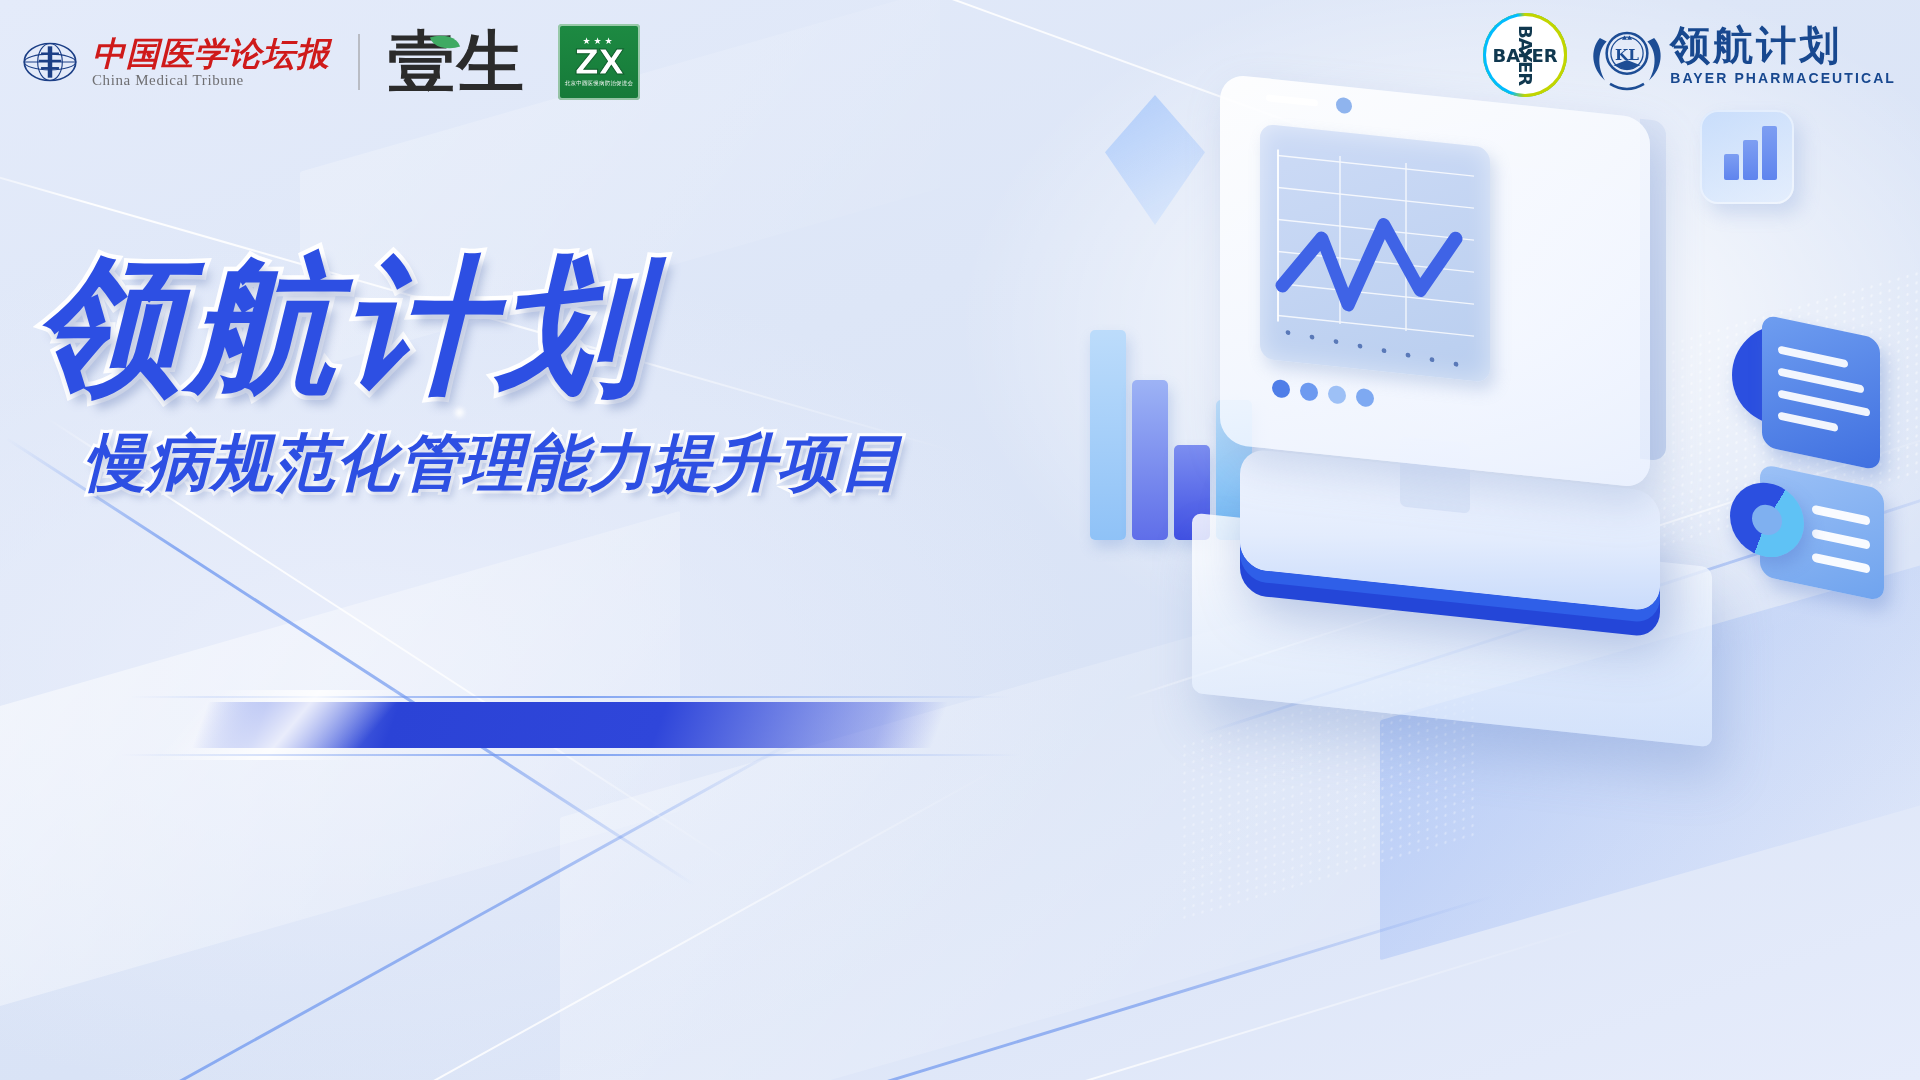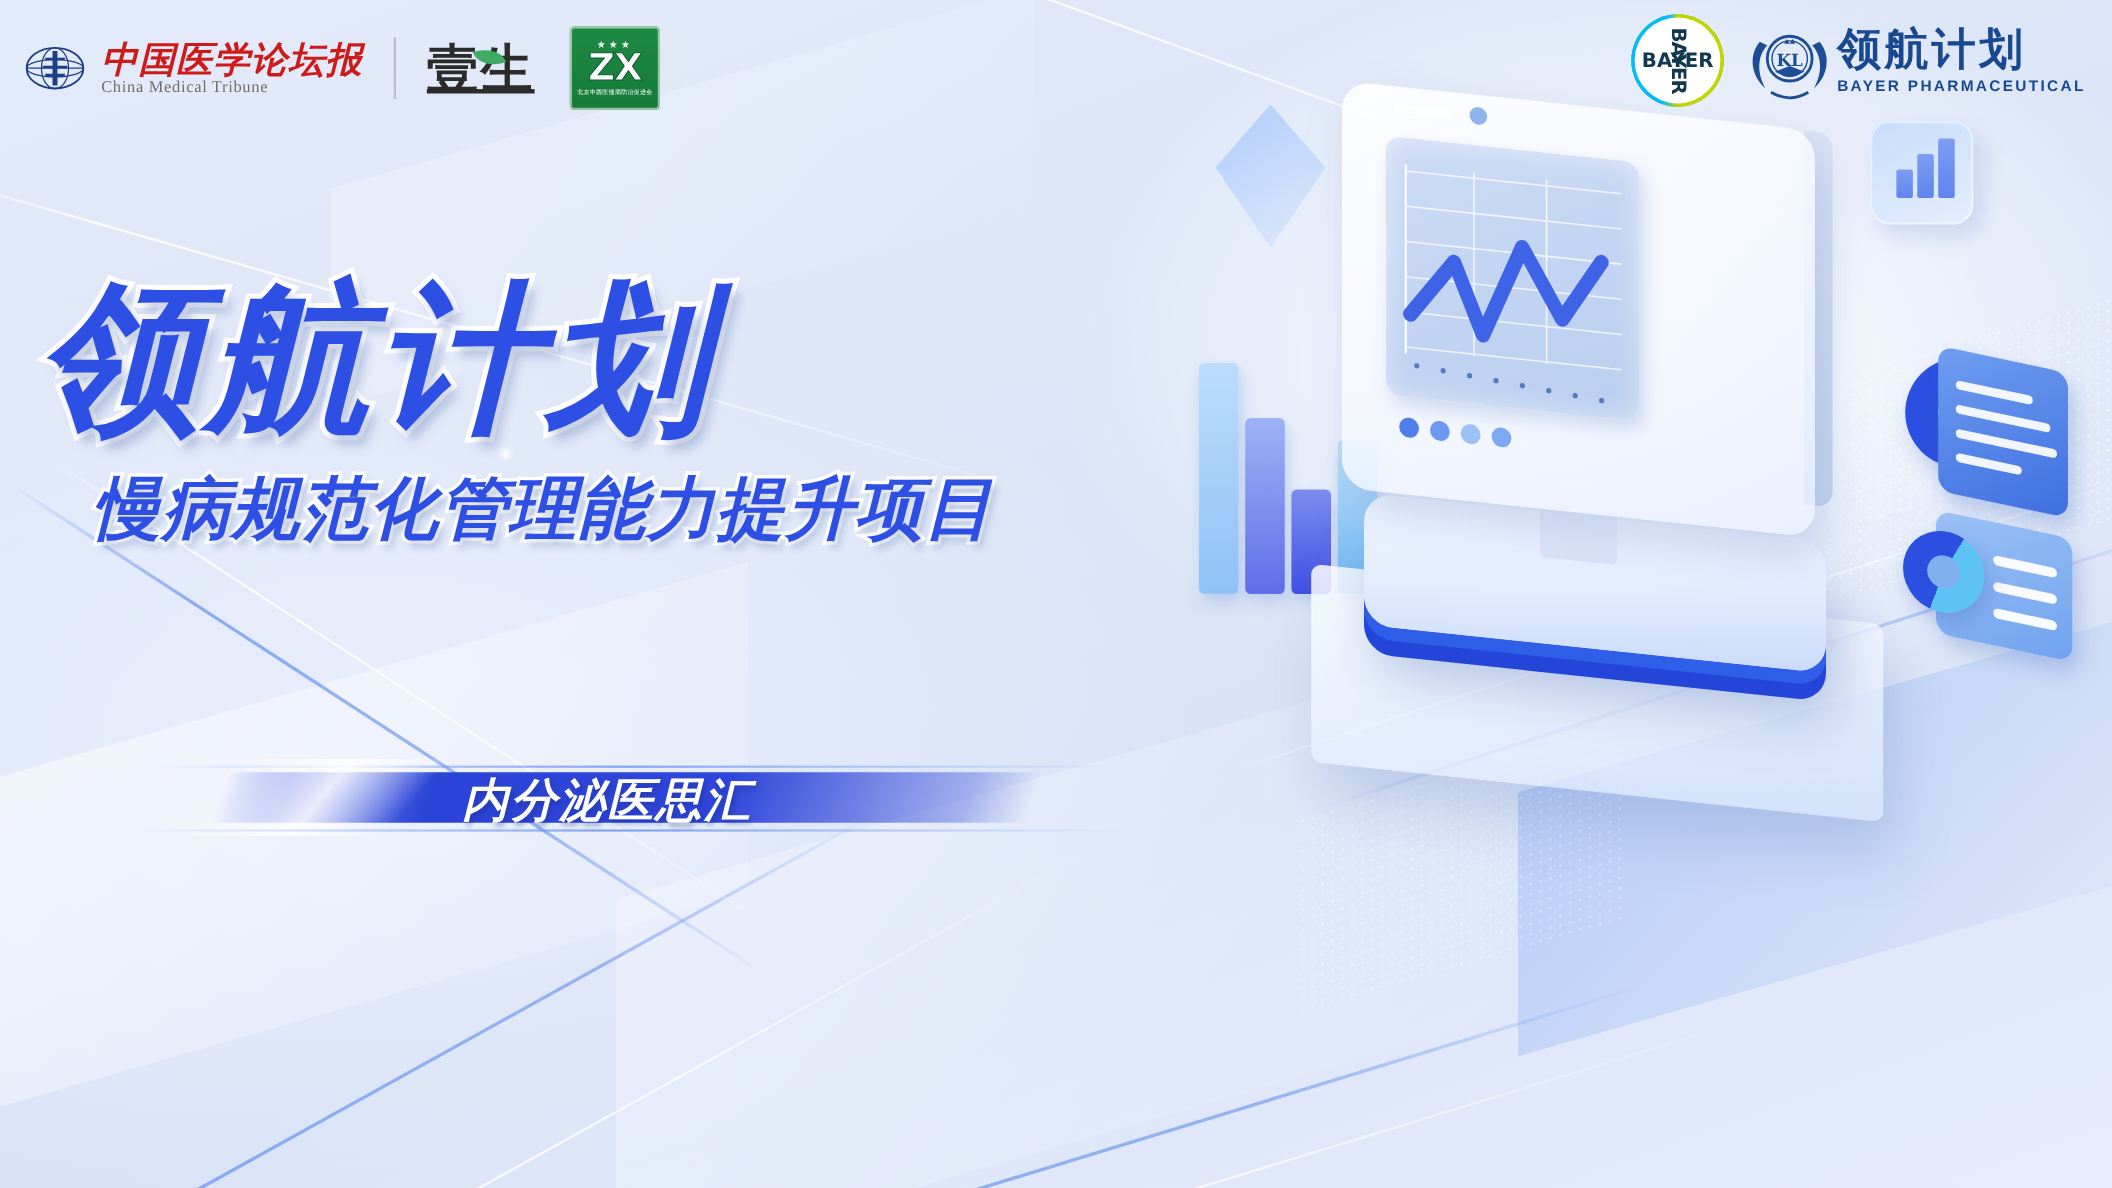--- a/index.html
+++ b/index.html
@@ -32,22 +32,22 @@
   .hdr{position:absolute;top:0;left:0;width:1920px;height:110px;z-index:40;}
   .logo-left{position:absolute;left:22px;top:24px;display:flex;align-items:center;gap:14px;}
   .cmt-globe{width:56px;height:56px;flex:0 0 auto;}
   .cmt-text{display:flex;flex-direction:column;line-height:1;}
   .cmt-cn{font-size:33px;font-weight:bold;color:#cf1a1a;font-style:italic;letter-spacing:1px;
     font-family:"DejaVu Sans","Liberation Sans",sans-serif;white-space:nowrap;}
   .cmt-en{font-size:15px;color:#6f6f72;letter-spacing:.6px;margin-top:3px;
     font-family:"Liberation Serif","DejaVu Serif",serif;white-space:nowrap;}
   .vbar{width:2px;height:56px;background:#b9bcc4;margin:0 14px;}
   .ys{position:relative;display:flex;align-items:center;}
-  .ys-char{font-size:47px;color:#2b2b2b;font-weight:bold;letter-spacing:2px;line-height:1;
-    font-family:"DejaVu Sans","Liberation Sans",sans-serif;text-decoration:underline;}
+  .ys-char{font-size:67px;color:#2b2b2b;font-weight:bold;letter-spacing:2px;line-height:1;
+    font-family:"DejaVu Sans","Liberation Sans",sans-serif;}
   .ys-leaf{position:absolute;left:44px;top:4px;width:26px;height:18px;background:#3faa63;
     border-radius:0 100% 0 100%;transform:rotate(-18deg);}
   .zx-badge{width:82px;height:76px;background:linear-gradient(180deg,#1d8a42,#167a39);
     border-radius:4px;margin-left:18px;position:relative;
     display:flex;flex-direction:column;align-items:center;justify-content:center;
     box-shadow:inset 0 0 0 2px rgba(255,255,255,.55);}
   .zx-stars{font-size:9px;color:#ffffff;letter-spacing:3px;line-height:1;margin-bottom:1px;}
   .zx-main{font-size:34px;font-weight:bold;color:#ffffff;line-height:.9;letter-spacing:-1px;
     -webkit-text-stroke:1px #0e5c2a;font-family:"DejaVu Sans",sans-serif;}
   .zx-sub{font-size:5.5px;color:#ffffff;letter-spacing:.2px;margin-top:3px;white-space:nowrap;
@@ -342,17 +342,16 @@
 
   <div class="copy">
     <div class="title-main">领航计划</div>
     <div class="title-sub">慢病规范化管理能力提升项目</div>
 
     <div class="ribbon-wrap">
       <div class="ribbon-line" style="left:10px;top:6px;width:880px;"></div>
       <div class="ribbon-bar"></div>
       <div class="ribbon-sheen"></div>
       <div class="ribbon-line" style="left:0px;top:64px;width:900px;"></div>
-      <div class="ribbon-text">内分泌医思汇</div>
     </div>
   </div>
 
 </div>
 
 </body></html>

